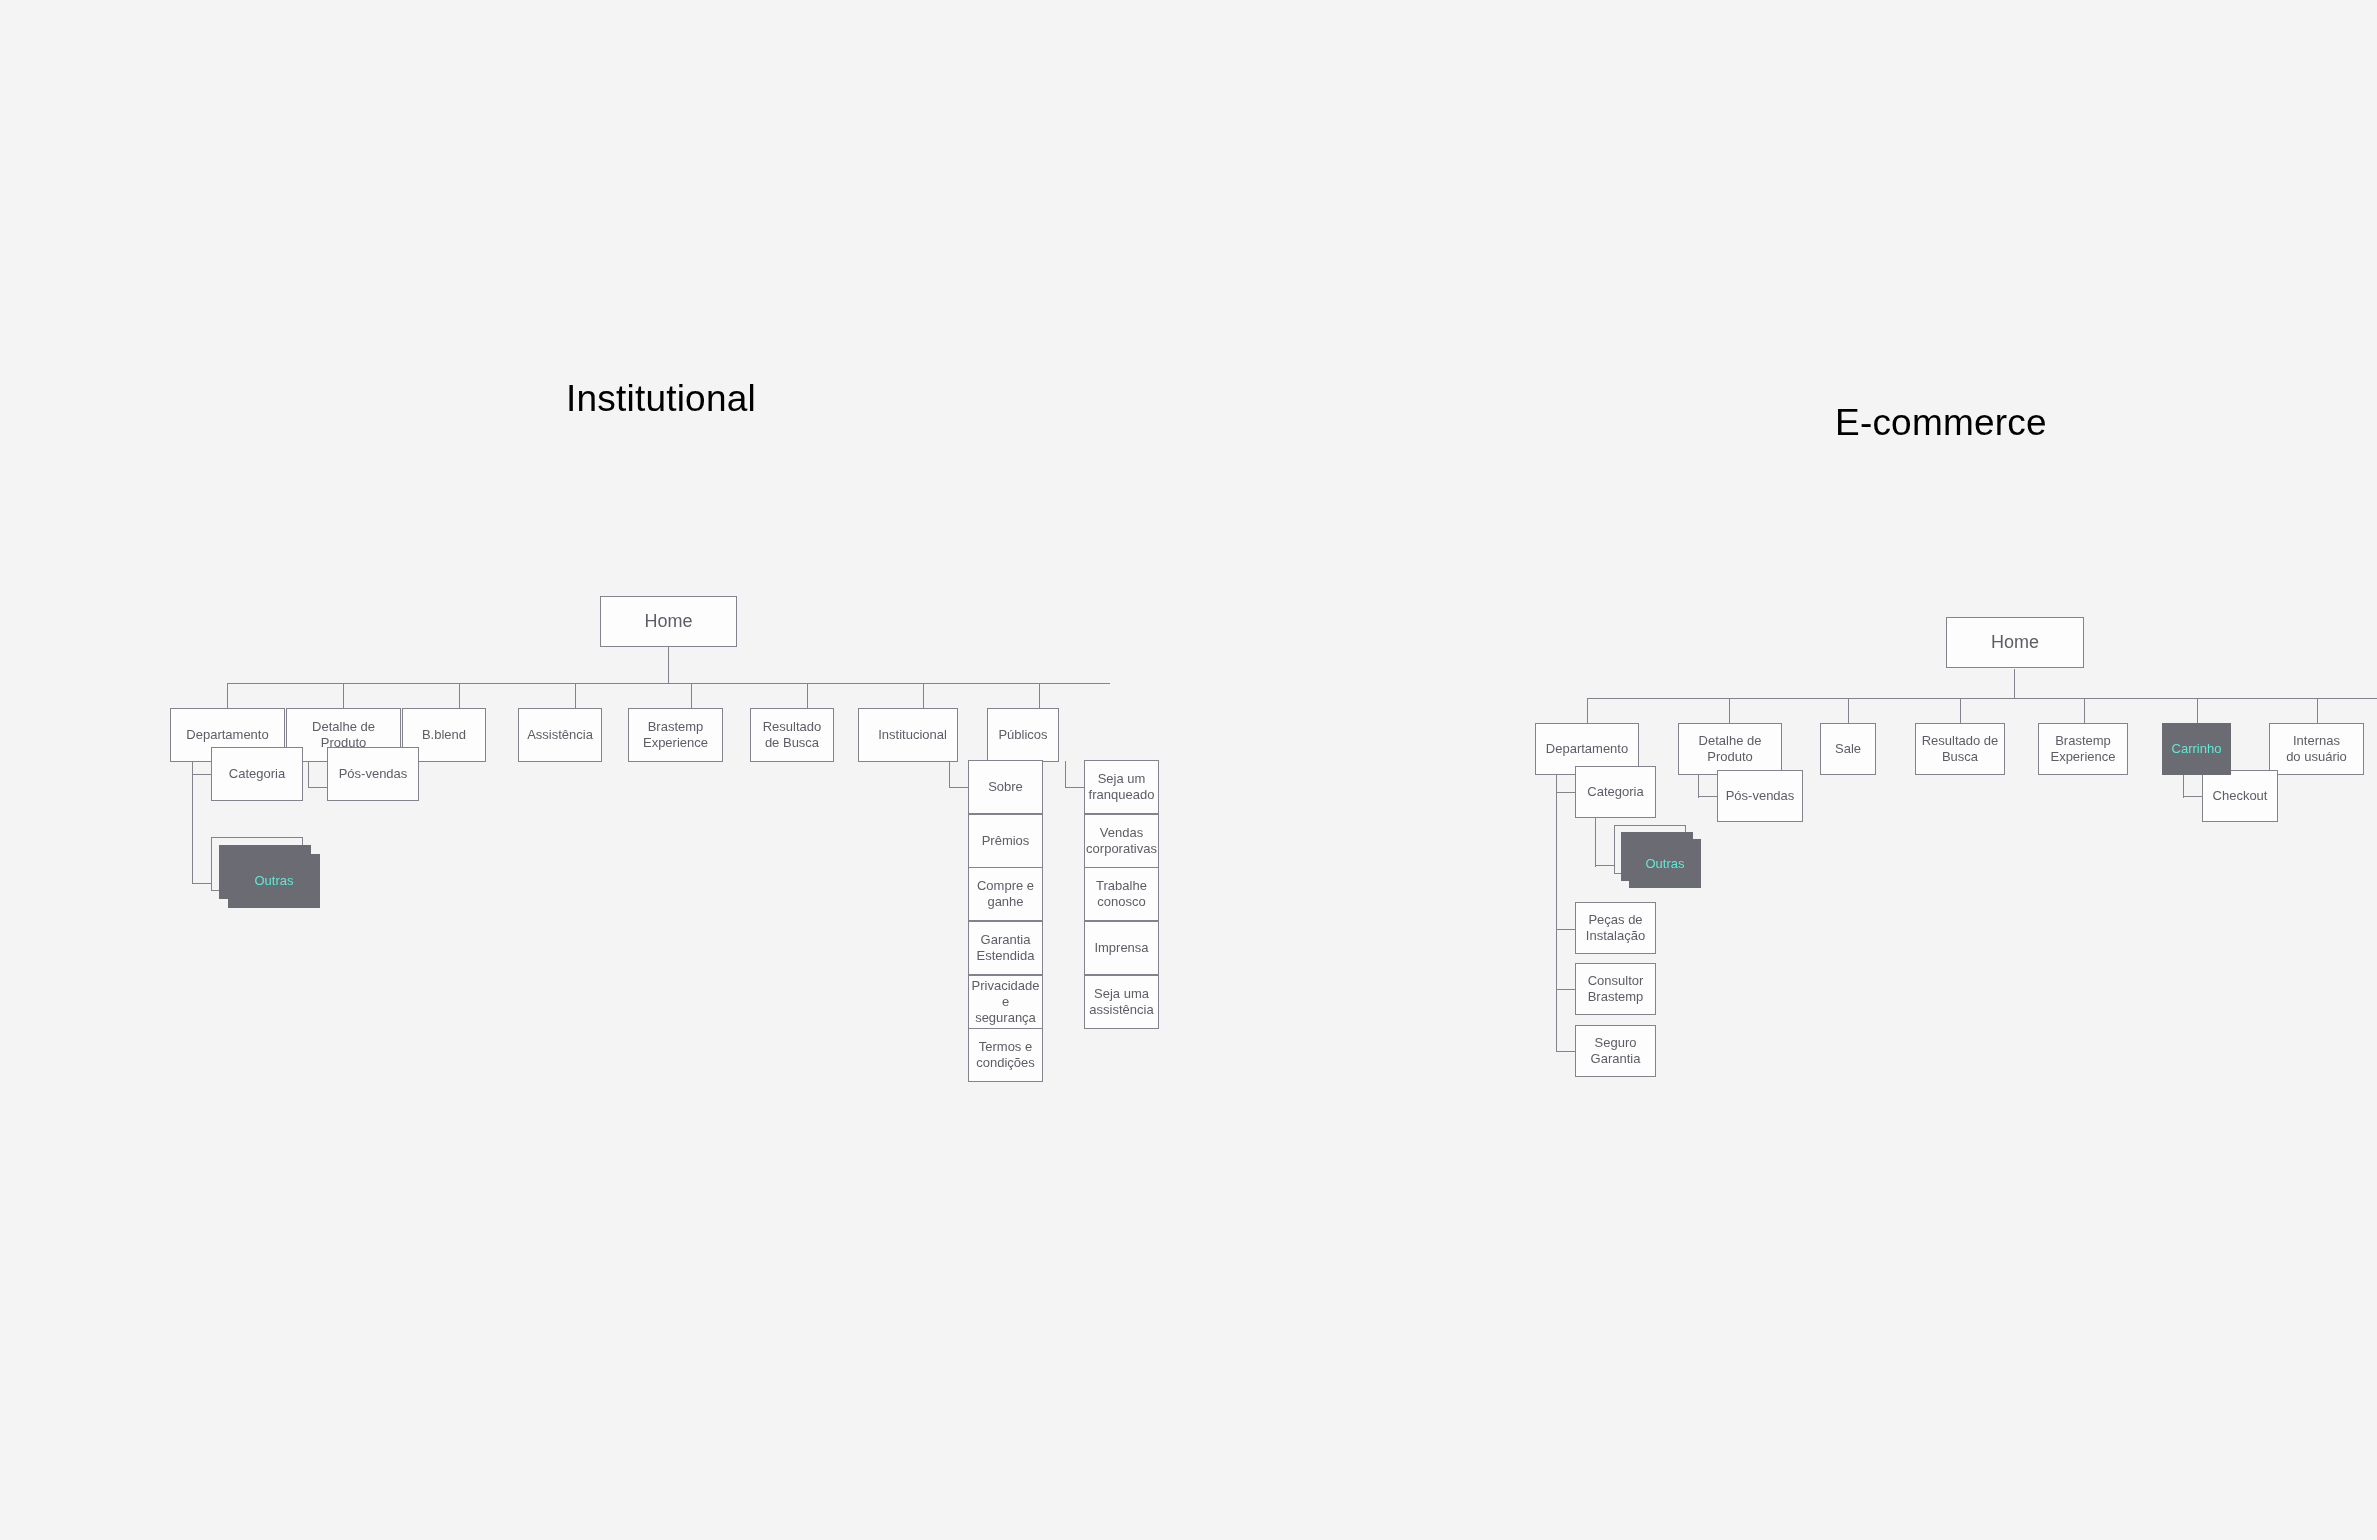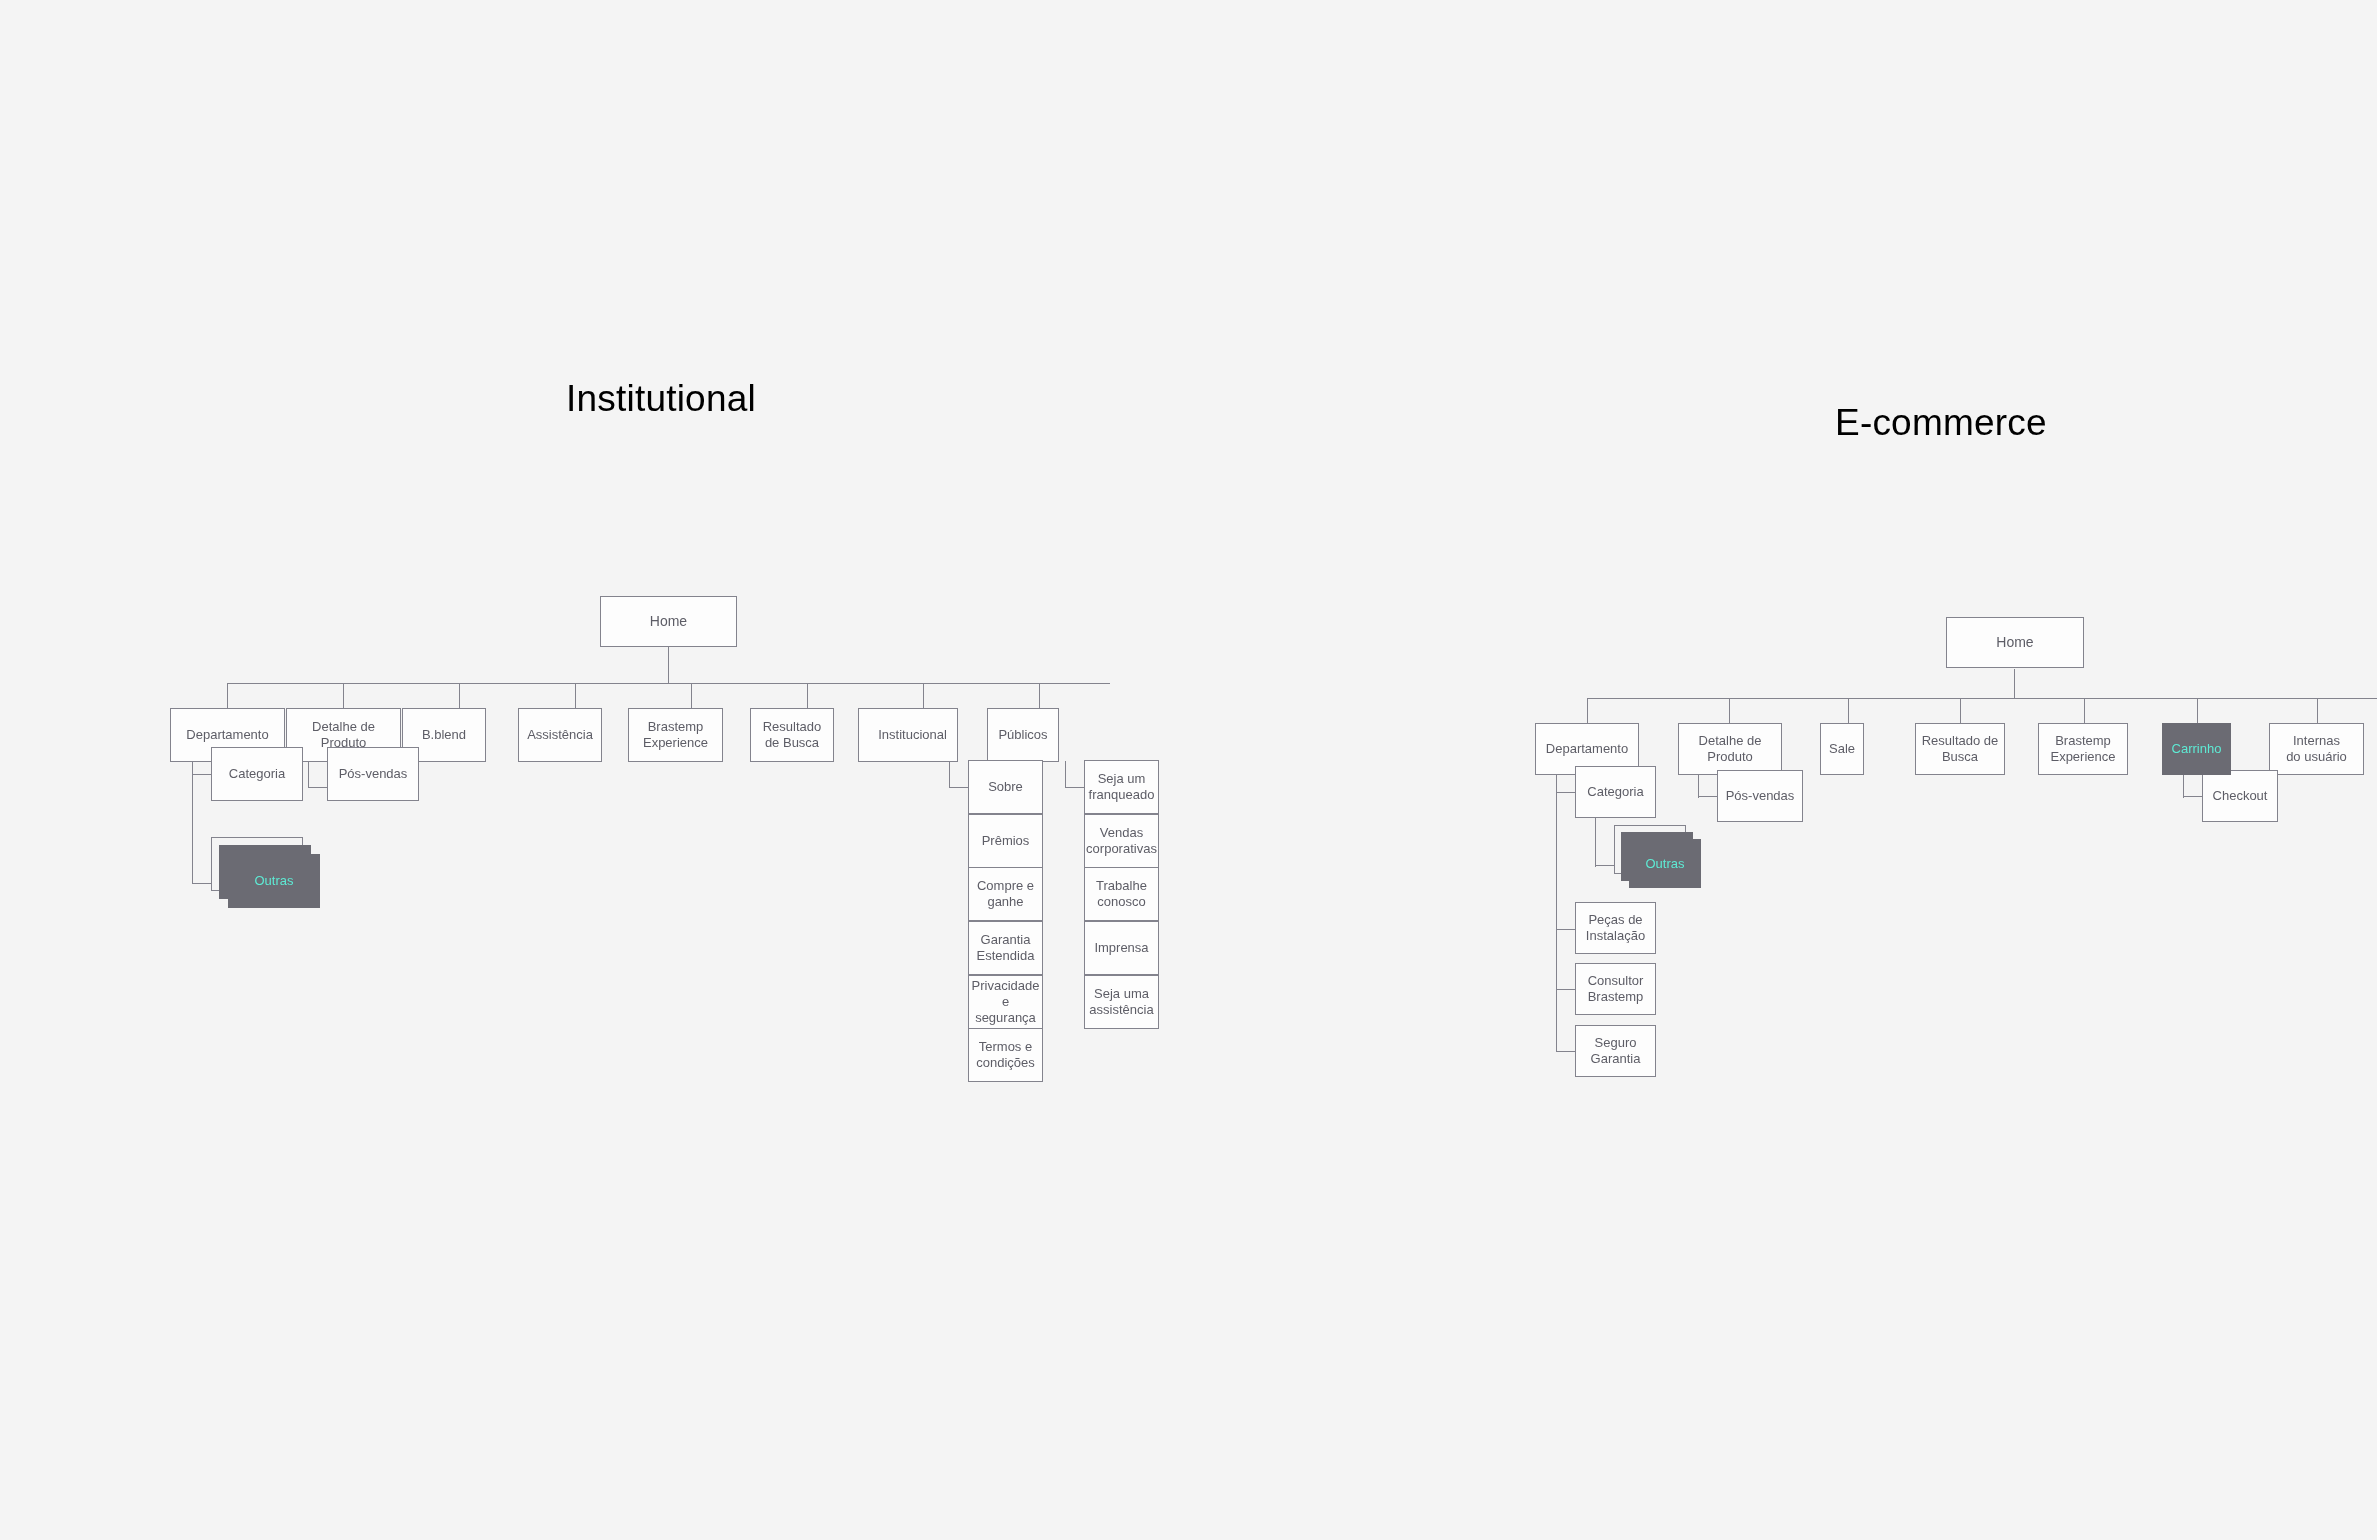--- a/index.html
+++ b/index.html
@@ -45,21 +45,21 @@
     z-index: 3;
     white-space: pre-line;
   }
   .node.dark {
     background: #6b6b73;
     border-color: #6b6b73;
     color: #5eead4;
     z-index: 6;
   }
   .node.big {
-    font-size: 14px;
+    font-size: 18px;
   }
   
   .stack-ghost {
     position: absolute;
     background: #f4f4f4;
     border: 1.4px solid #83838d;
     box-sizing: border-box;
     z-index: 2;
   }
   .stack-mid {
@@ -163,21 +163,21 @@
   <div class="conn v" style="left:1729px; top:698px; height:25px;"></div>
   <div class="conn v" style="left:1848px; top:698px; height:25px;"></div>
   <div class="conn v" style="left:1960px; top:698px; height:25px;"></div>
   <div class="conn v" style="left:2084px; top:698px; height:25px;"></div>
   <div class="conn v" style="left:2197px; top:698px; height:25px;"></div>
   <div class="conn v" style="left:2317px; top:698px; height:25px;"></div>
 
   <div class="node" style="left:1535px; top:723px; width:104px; height:52px;">Departamento</div>
   <div class="node" style="left:1678px; top:723px; width:104px; height:52px;">Detalhe de
 Produto</div>
-  <div class="node" style="left:1820px; top:723px; width:44px; height:52px;">Sale</div>
+  <div class="node" style="left:1820px; top:723px; width:56px; height:52px;">Sale</div>
   <div class="node" style="left:1915px; top:723px; width:90px; height:52px;">Resultado de
 Busca</div>
   <div class="node" style="left:2038px; top:723px; width:90px; height:52px;">Brastemp
 Experience</div>
   <div class="node dark" style="left:2162px; top:723px; width:69px; height:52px;">Carrinho</div>
   <div class="node" style="left:2269px; top:723px; width:95px; height:52px;">Internas
 do usuário</div>
 
   <div class="conn v" style="left:1556px; top:775px; height:277px;"></div>
   <div class="conn h" style="left:1556px; top:792px; width:19px;"></div>

